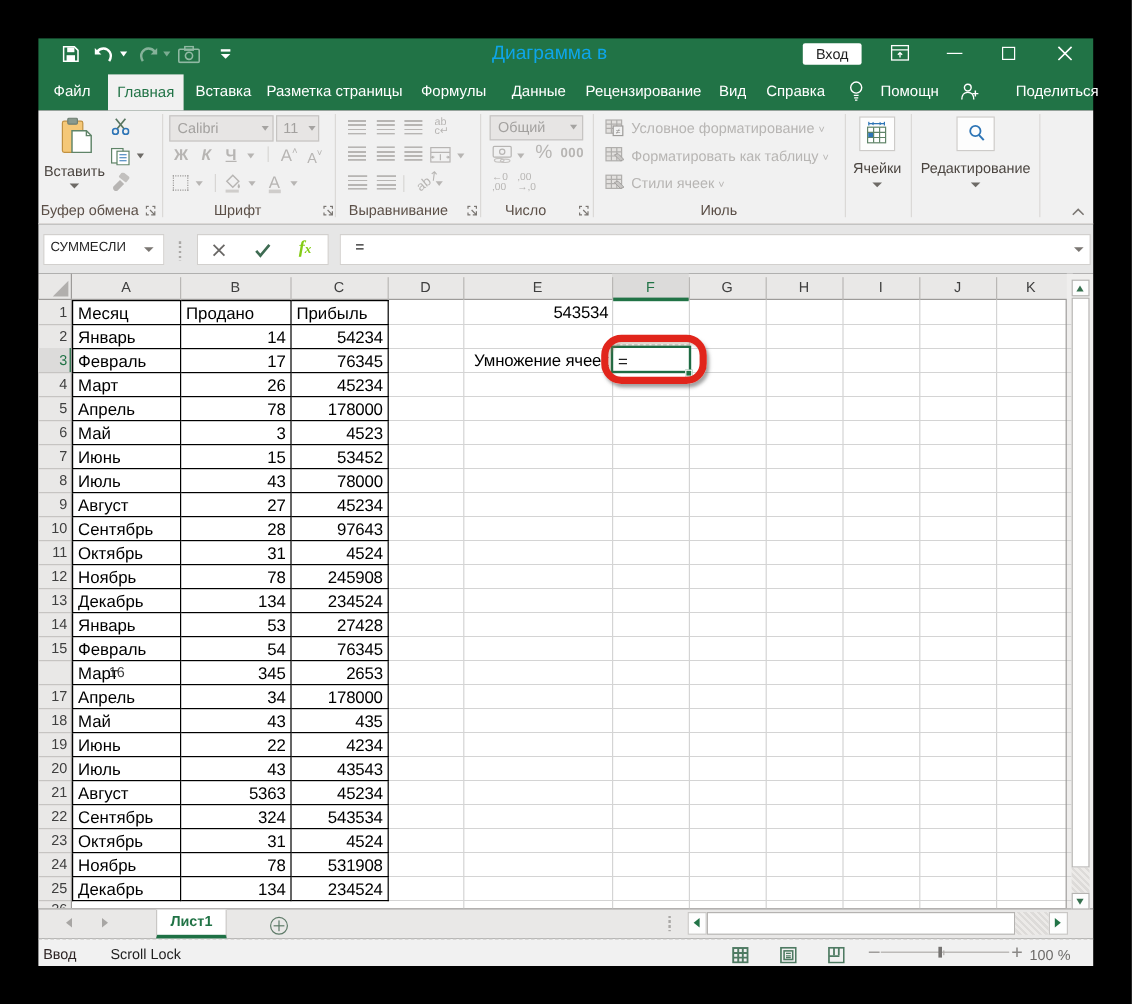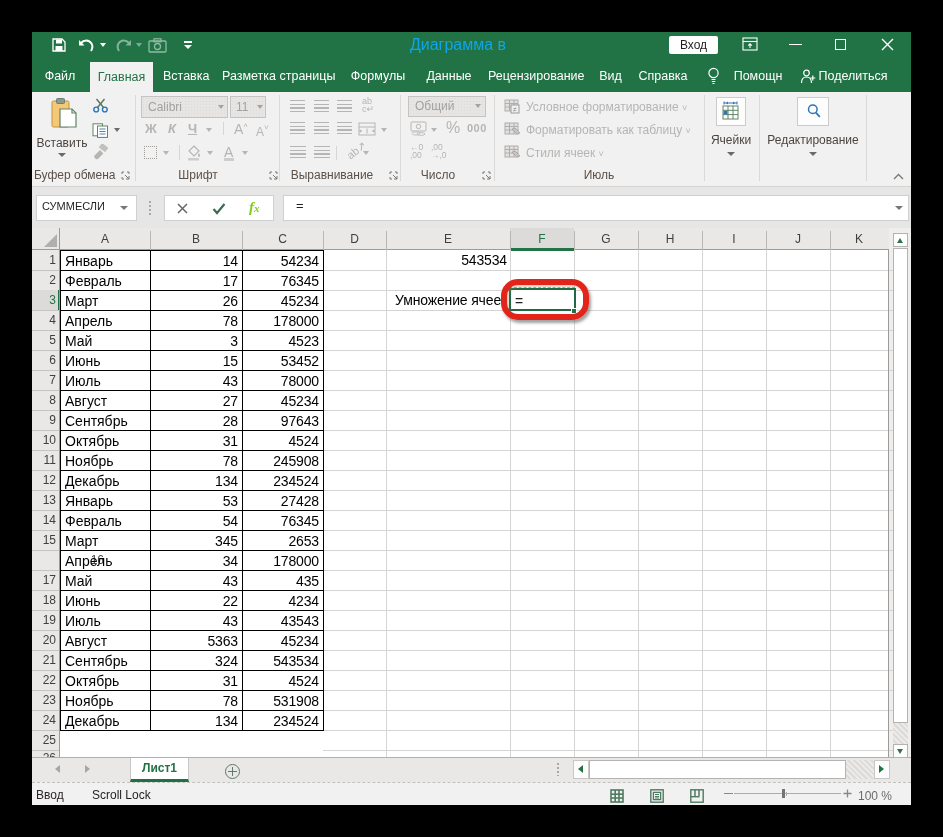--- a/index.html
+++ b/index.html
@@ -47,21 +47,21 @@
 <div class="abs" id="activetab">Главная</div>
 <div class="abs tab" style="left:40px;top:60px;width:40px;">Файл</div>
 <div class="abs tab" style="left:163px;top:60px;width:46px;">Вставка</div>
 <div class="abs tab" style="left:222px;top:60px;width:108px;">Разметка страницы</div>
 <div class="abs tab" style="left:350px;top:60px;width:56px;">Формулы</div>
 <div class="abs tab" style="left:424px;top:60px;width:50px;">Данные</div>
 <div class="abs tab" style="left:488px;top:60px;width:96px;">Рецензирование</div>
 <div class="abs tab" style="left:598px;top:60px;width:25px;">Вид</div>
 <div class="abs tab" style="left:638px;top:60px;width:50px;">Справка</div>
 <div class="abs tab" style="left:733px;top:60px;width:50px;">Помощн</div>
-<div class="abs tab" style="left:817px;top:60px;width:72px;">Поделиться</div>
+<div class="abs tab" style="left:845px;top:60px;width:72px;">Поделиться</div>
 
 <div class="abs" id="ribbon"></div>
 
 <svg class="abs" style="left:50px;top:98px;" width="28" height="38" viewBox="0 0 28 38">
  <rect x="2" y="3" width="17" height="26" rx="1.5" fill="#f5c878" stroke="#c19141" stroke-width="1"></rect>
  <rect x="6.5" y="0.5" width="8" height="5" rx="1" fill="#8a9a8e" stroke="#6f7f73"></rect>
  <path d="M10 11h12l4 4v14h-16z" fill="#fff" stroke="#5f8468" stroke-width="1.2"></path>
  <path d="M22 11v4h4" fill="none" stroke="#5f8468" stroke-width="1.2"></path>
 </svg>
 <div class="abs" style="left:34px;top:136px;width:56px;text-align:center;font-size:12px;color:#4c4641;">Вставить</div>
@@ -331,20 +331,25 @@
 <div class="abs" style="left:888px;top:250px;width:1px;height:507px;background:#9d9b99;"></div>
 
 <table style="position:absolute;left:60px;top:250px;border-collapse:collapse;table-layout:fixed;font-family:'Liberation Sans',sans-serif;font-size:14px;color:#000;">
     <colgroup>
       <col style="width:90px;">
       <col style="width:92px;">
       <col style="width:81px;">
     </colgroup>
     <tbody>
       <tr style="height:20px;">
+        <td style="border:1px solid #000;padding:0 2px 0 4px;overflow:hidden;">Месяц</td>
+        <td style="border:1px solid #000;padding:0 2px 0 4px;">Продано</td>
+        <td style="border:1px solid #000;padding:0 2px 0 4px;">Прибыль</td>
+      </tr>
+      <tr style="height:20px;">
         <td style="border:1px solid #000;padding:0 2px 0 4px;overflow:hidden;">Январь</td>
         <td style="border:1px solid #000;padding:0 4px 0 2px;text-align:right;letter-spacing:-0.15px;">14</td>
         <td style="border:1px solid #000;padding:0 4px 0 2px;text-align:right;letter-spacing:-0.15px;">54234</td>
       </tr>
       <tr style="height:20px;">
         <td style="border:1px solid #000;padding:0 2px 0 4px;overflow:hidden;">Февраль</td>
         <td style="border:1px solid #000;padding:0 4px 0 2px;text-align:right;letter-spacing:-0.15px;">17</td>
         <td style="border:1px solid #000;padding:0 4px 0 2px;text-align:right;letter-spacing:-0.15px;">76345</td>
       </tr>
       <tr style="height:20px;">

